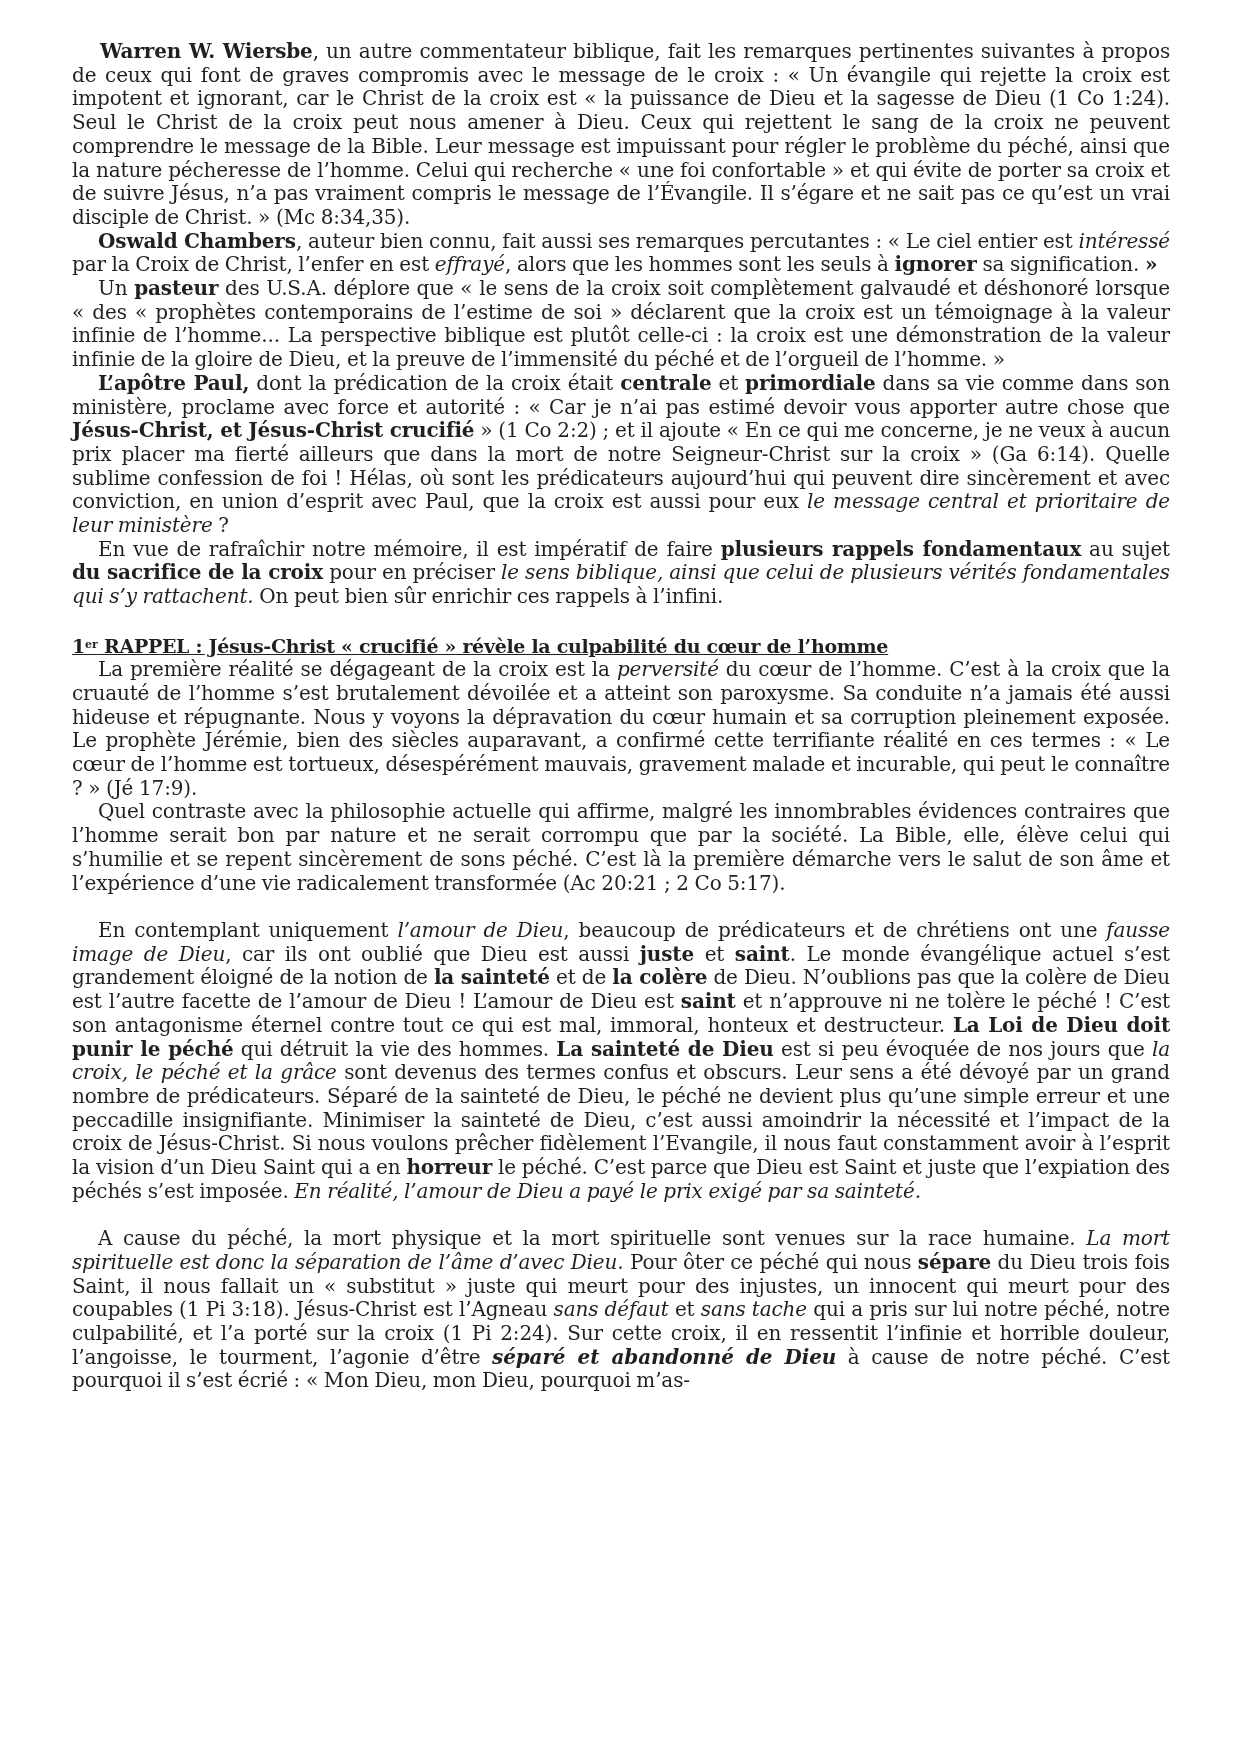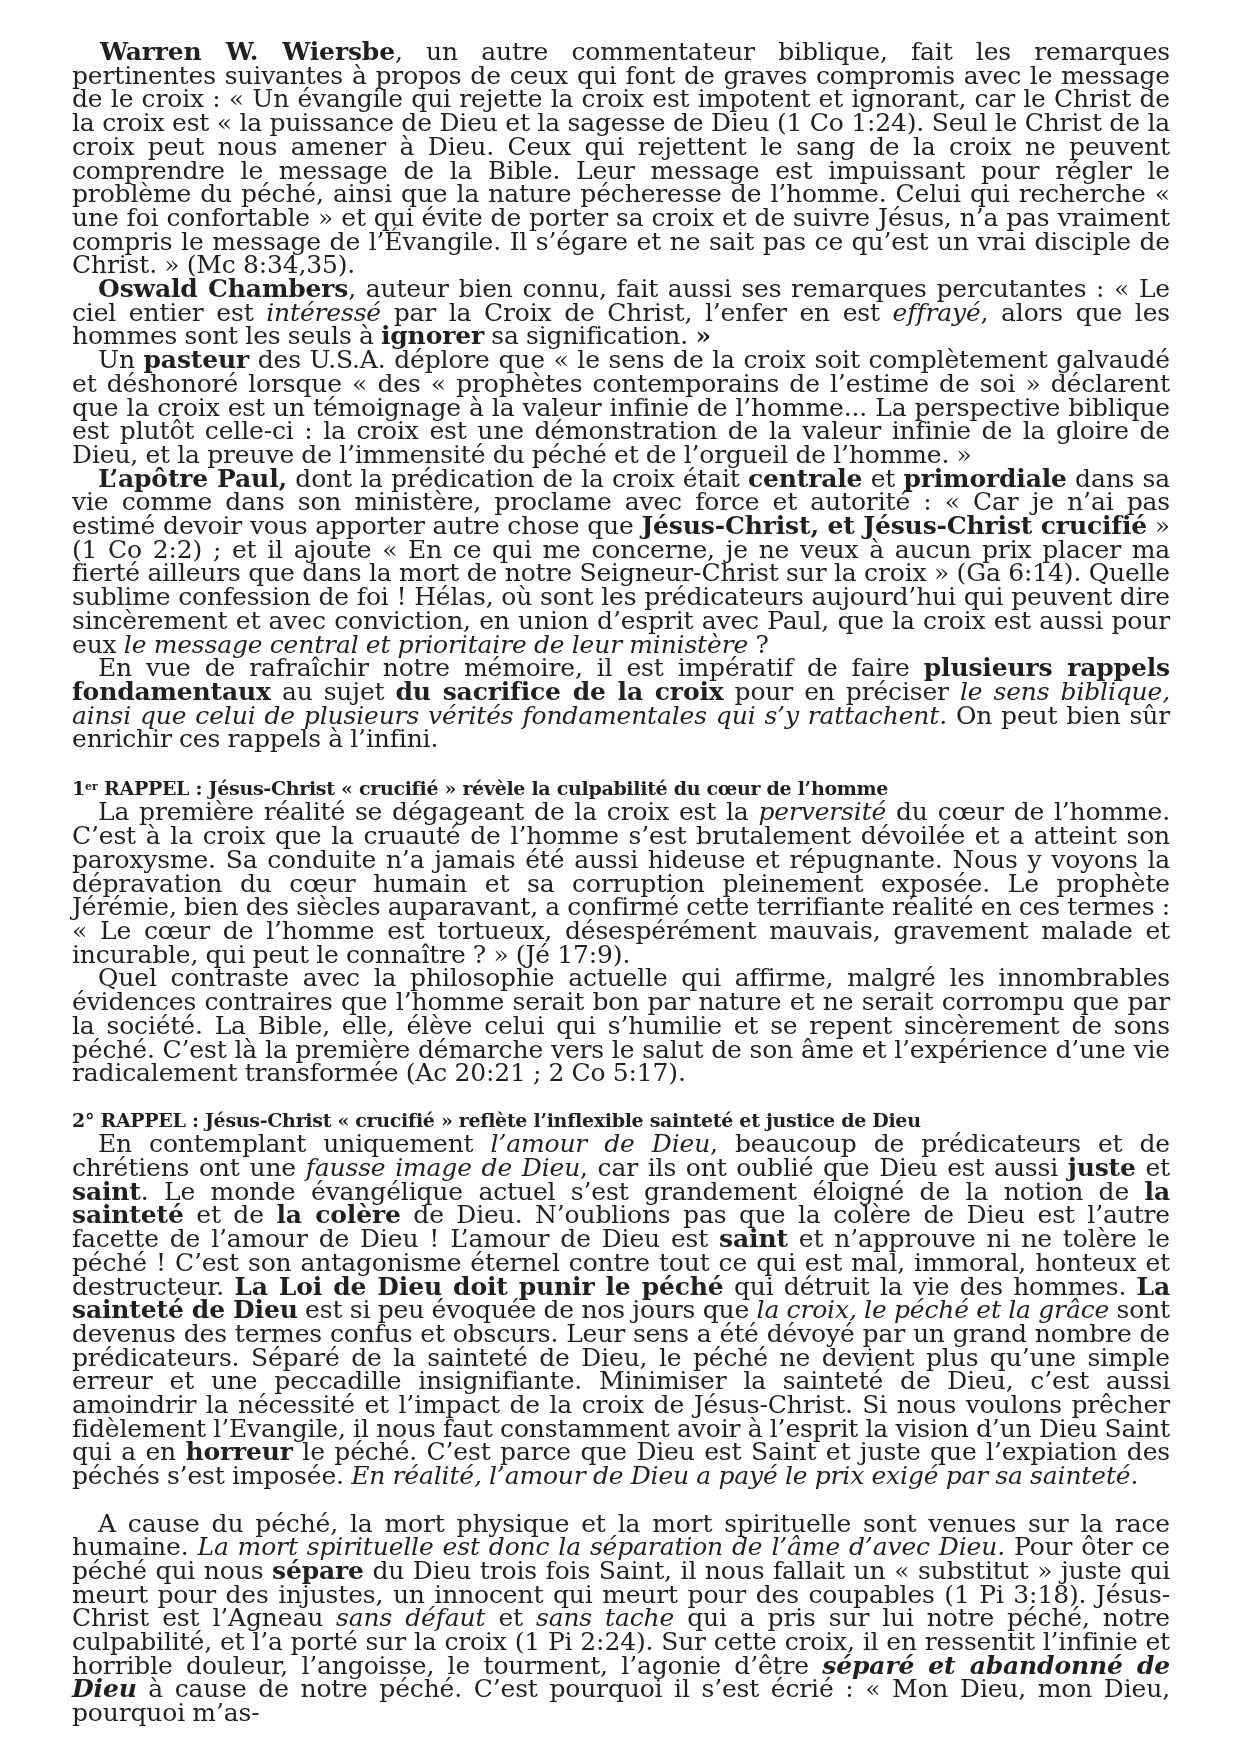--- a/index.html
+++ b/index.html
@@ -12,38 +12,39 @@
     color: #231f20;
   }
   .page {
     position: absolute;
     left: 72px;
     top: 40px;
     width: 1098px;
   }
   p {
     margin: 0;
-    font-size: 25px;
+    font-size: 20px;
     line-height: 23.7px;
     text-align: justify;
     text-indent: 26px;
     letter-spacing: -0.15px;
     word-spacing: -0.5px;
   }
   p.first { text-indent: 28px; }
   b, .bold { font-weight: bold; }
   i, .ital { font-style: italic; }
   .bi { font-weight: bold; font-style: italic; }
   h2 {
     margin: 0;
     font-size: 19px;
     line-height: 23.7px;
     font-weight: bold;
     text-align: left;
     letter-spacing: -0.3px;
+    text-decoration: underline;
   }
   .gap { height: 23.7px; }
   sup.ord { font-size: 11px; vertical-align: 5px; letter-spacing: 0; }
 </style>
 </head>
 <body>
 
 <div class="page">
   <div>
     <p class="first"><span class="bold">Warren W. Wiersbe</span><span>, un autre commentateur biblique, fait les remarques pertinentes suivantes à propos de ceux qui font de graves compromis avec le message de le croix : « Un évangile qui rejette la croix est impotent et ignorant, car le Christ de la croix est « la puissance de Dieu et la sagesse de Dieu (1 Co 1:24). Seul le Christ de la croix peut nous amener à Dieu. Ceux qui rejettent le sang de la croix ne peuvent comprendre le message de la Bible. Leur message est impuissant pour régler le problème du péché, ainsi que la nature pécheresse de l’homme. Celui qui recherche « une foi confortable » et qui évite de porter sa croix et de suivre Jésus, n’a pas vraiment compris le message de l’Évangile. Il s’égare et ne sait pas ce qu’est un vrai disciple de Christ. » (Mc 8:34,35).</span></p>
@@ -57,21 +58,20 @@
 
   <div>
     <h2><span>1</span><sup class="ord">er</sup><span> RAPPEL : Jésus-Christ « crucifié » révèle la culpabilité du cœur de l’homme</span></h2>
     <p><span>La première réalité se dégageant de la croix est la </span><span class="ital">perversité</span><span> du cœur de l’homme. C’est à la croix que la cruauté de l’homme s’est brutalement dévoilée et a atteint son paroxysme. Sa conduite n’a jamais été aussi hideuse et répugnante. Nous y voyons la dépravation du cœur humain et sa corruption pleinement exposée. Le prophète Jérémie, bien des siècles auparavant, a confirmé cette terrifiante réalité en ces termes : « Le cœur de l’homme est tortueux, désespérément mauvais, gravement malade et incurable, qui peut le connaître ? » (Jé 17:9).</span></p>
     <p><span>Quel contraste avec la philosophie actuelle qui affirme, malgré les innombrables évidences contraires que l’homme serait bon par nature et ne serait corrompu que par la société. La Bible, elle, élève celui qui s’humilie et se repent sincèrement de sons péché. C’est là la première démarche vers le salut de son âme et l’expérience d’une vie radicalement transformée (Ac 20:21 ; 2 Co 5:17).</span></p>
   </div>
 
   <div class="gap"></div>
 
   <div>
-    <h2><span>2°</span><span> RAPPEL : Jésus-Christ « crucifié » reflète l’inflexible sainteté et justice de Dieu</span></h2>
     <p><span>En contemplant uniquement </span><span class="ital">l’amour de Dieu</span><span>, beaucoup de prédicateurs et de chrétiens ont une </span><span class="ital">fausse image de Dieu</span><span>, car ils ont oublié que Dieu est aussi </span><span class="bold">juste</span><span> et </span><span class="bold">saint</span><span>. Le monde évangélique actuel s’est grandement éloigné de la notion de </span><span class="bold">la sainteté</span><span> et de </span><span class="bold">la colère</span><span> de Dieu. N’oublions pas que la colère de Dieu est l’autre facette de l’amour de Dieu ! L’amour de Dieu est </span><span class="bold">saint</span><span> et n’approuve ni ne tolère le péché ! C’est son antagonisme éternel contre tout ce qui est mal, immoral, honteux et destructeur. </span><span class="bold">La Loi de Dieu doit punir le péché</span><span> qui détruit la vie des hommes. </span><span class="bold">La sainteté de Dieu</span><span> est si peu évoquée de nos jours que </span><span class="ital">la croix, le péché et la grâce</span><span> sont devenus des termes confus et obscurs. Leur sens a été dévoyé par un grand nombre de prédicateurs. Séparé de la sainteté de Dieu, le péché ne devient plus qu’une simple erreur et une peccadille insignifiante. Minimiser la sainteté de Dieu, c’est aussi amoindrir la nécessité et l’impact de la croix de Jésus-Christ. Si nous voulons prêcher fidèlement l’Evangile, il nous faut constamment avoir à l’esprit la vision d’un Dieu Saint qui a en </span><span class="bold">horreur</span><span> le péché. C’est parce que Dieu est Saint et juste que l’expiation des péchés s’est imposée. </span><span class="ital">En réalité, l’amour de Dieu a payé le prix exigé par sa sainteté.</span></p>
   </div>
 
   <div class="gap"></div>
 
   <div>
     <p><span>A cause du péché, la mort physique et la mort spirituelle sont venues sur la race humaine. </span><span class="ital">La mort spirituelle est donc la séparation de l’âme d’avec Dieu.</span><span> Pour ôter ce péché qui nous </span><span class="bold">sépare</span><span> du Dieu trois fois Saint, il nous fallait un « substitut » juste qui meurt pour des injustes, un innocent qui meurt pour des coupables (1 Pi 3:18). Jésus-Christ est l’Agneau </span><span class="ital">sans défaut</span><span> et </span><span class="ital">sans tache</span><span> qui a pris sur lui notre péché, notre culpabilité, et l’a porté sur la croix (1 Pi 2:24). Sur cette croix, il en ressentit l’infinie et horrible douleur, l’angoisse, le tourment, l’agonie d’être </span><span class="bi">séparé et abandonné de Dieu</span><span> à cause de notre péché. C’est pourquoi il s’est écrié : « Mon Dieu, mon Dieu, pourquoi m’as-</span></p>
   </div>
 </div>
 

